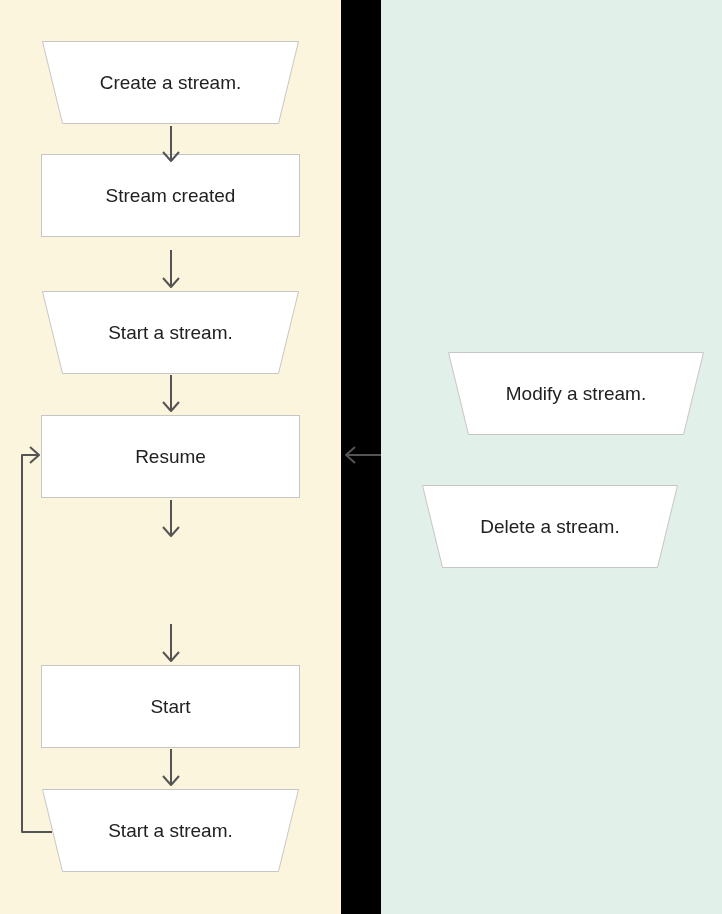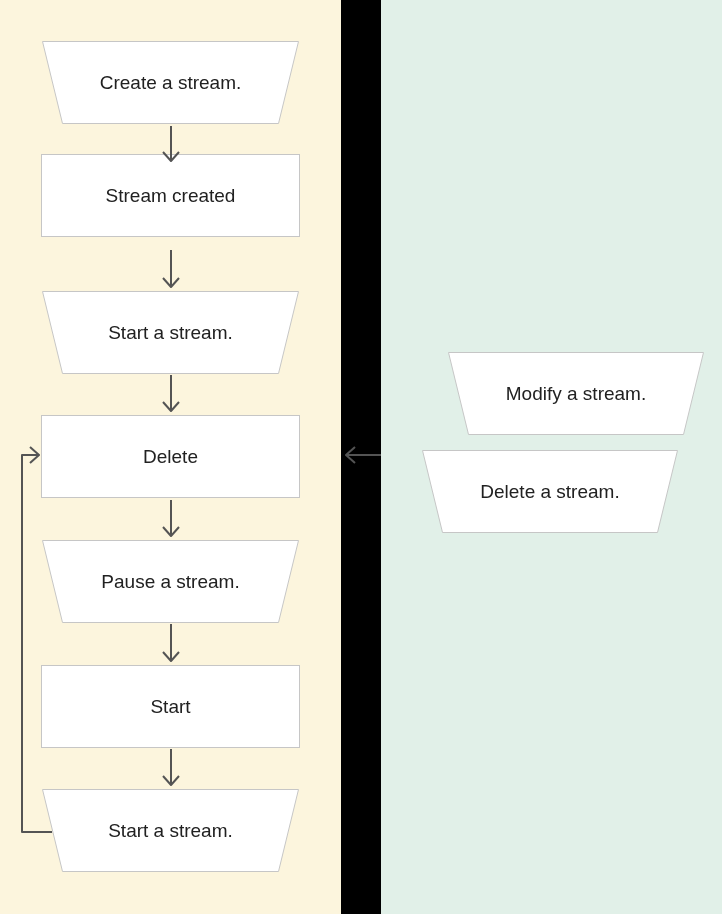--- a/index.html
+++ b/index.html
@@ -68,49 +68,43 @@
   </div>
 
   <div class="node" style="left:42px;top:291px;width:257px;height:83px">
     <svg class="trap-svg" width="257" height="83" viewBox="0 0 257 83">
       <polygon points="0.5,0.5 256.5,0.5 236.5,82.5 20.5,82.5"></polygon>
     </svg>
     <div class="node-label">Start a stream.</div>
   </div>
 
   <div class="node node-rect" style="left:41px;top:415px;width:259px;height:83px">
-    <div class="node-label">Delete</div>
+    <div class="node-label">Resume</div>
   </div>
 
-  <div class="node" style="left:42px;top:540px;width:257px;height:83px">
-    <svg class="trap-svg" width="257" height="83" viewBox="0 0 257 83">
-      <polygon points="0.5,0.5 256.5,0.5 236.5,82.5 20.5,82.5"></polygon>
-    </svg>
-    <div class="node-label">Pause a stream.</div>
-  </div>
 
   <div class="node node-rect" style="left:41px;top:665px;width:259px;height:83px">
     <div class="node-label">Start</div>
   </div>
 
   <div class="node" style="left:42px;top:789px;width:257px;height:83px">
     <svg class="trap-svg" width="257" height="83" viewBox="0 0 257 83">
       <polygon points="0.5,0.5 256.5,0.5 236.5,82.5 20.5,82.5"></polygon>
     </svg>
     <div class="node-label">Start a stream.</div>
   </div>
 
   <div class="node" style="left:448px;top:352px;width:256px;height:83px">
     <svg class="trap-svg" width="256" height="83" viewBox="0 0 256 83">
       <polygon points="0.5,0.5 255.5,0.5 235.5,82.5 20.5,82.5"></polygon>
     </svg>
     <div class="node-label">Modify a stream.</div>
   </div>
 
-  <div class="node" style="left:422px;top:450px;width:256px;height:83px">
+  <div class="node" style="left:422px;top:485px;width:256px;height:83px">
     <svg class="trap-svg" width="256" height="83" viewBox="0 0 256 83">
       <polygon points="0.5,0.5 255.5,0.5 235.5,82.5 20.5,82.5"></polygon>
     </svg>
     <div class="node-label">Delete a stream.</div>
   </div>
 
   <svg id="arrow-layer" width="722" height="914" viewBox="0 0 722 914">
     <path d="M171 126 L171 161 M163 152 L171 161 L179 152"></path>
     <path d="M171 250 L171 287 M163 278 L171 287 L179 278"></path>
     <path d="M171 375 L171 411 M163 402 L171 411 L179 402"></path>

